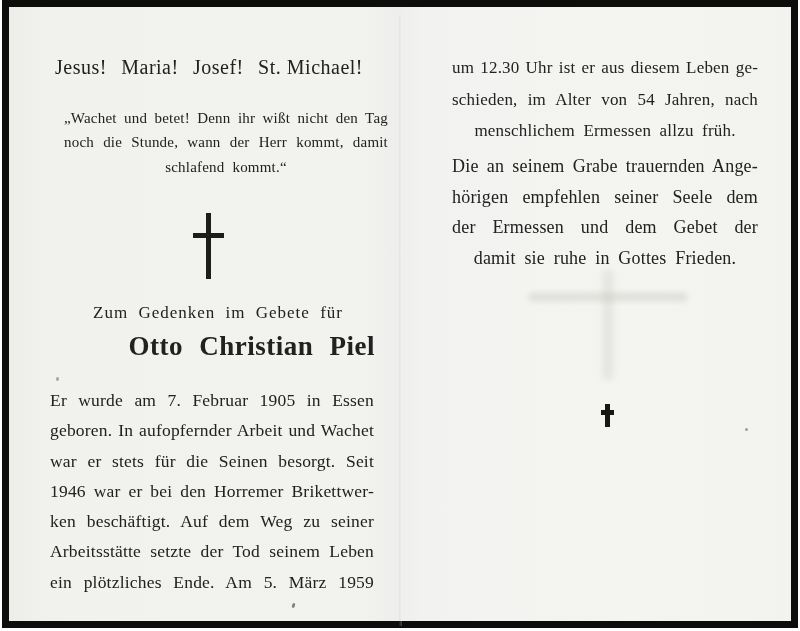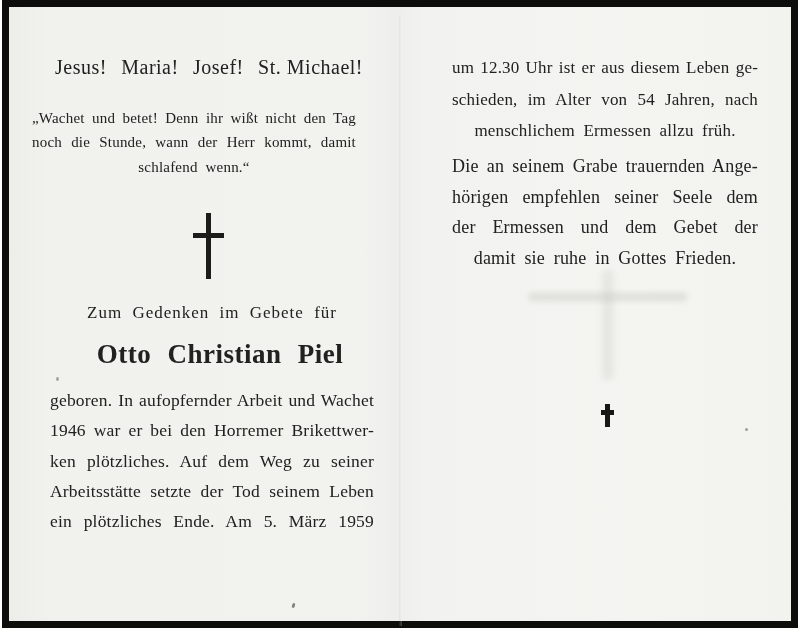--- a/index.html
+++ b/index.html
@@ -31,37 +31,37 @@
   .line { overflow: hidden; }
   .jl { text-align: justify; text-align-last: justify; }
   .ll { text-align: center; word-spacing: 4px; }
 
   .invocation {
     left: 46px; top: 49px; width: 308px;
     display: flex; justify-content: space-between;
     font-size: 20px; letter-spacing: 0.5px;
   }
   .quote {
-    left: 23px; top: 99px; width: 324px;
+    left: 55px; top: 99px; width: 324px;
     font-size: 15px; line-height: 24.3px; letter-spacing: 0.2px;
   }
   .quote .line { height: 24.3px; }
 
   .cross-lg { left: 184px; top: 206px; width: 31px; height: 66px; }
   .cross-lg .stem { position: absolute; left: 13px; top: 0; width: 5px; height: 66px; background: #1c1c1a; }
   .cross-lg .bar  { position: absolute; left: 0; top: 20px; width: 31px; height: 5px; background: #1c1c1a; }
 
   .dedication {
-    left: 40px; top: 296px; width: 326px;
+    left: 46px; top: 296px; width: 326px;
     text-align: center; font-size: 17px;
     letter-spacing: 1px; word-spacing: 5px;
   }
   .name {
-    left: 40px; top: 324px; width: 326px; margin: 8px;
-    text-align: center; font-size: 27px; font-weight: bold;
+    left: 40px; top: 324px; width: 326px; margin: 0;
+    text-align: right; font-size: 27px; font-weight: bold;
     letter-spacing: 0.5px; word-spacing: 9px;
   }
   .bio {
     left: 41px; top: 378px; width: 324px;
     font-size: 17.5px; line-height: 30.3px; letter-spacing: 0.2px;
   }
   .bio .line { height: 30.3px; }
 
   .para1 {
     left: 443px; top: 45px; width: 306px;
@@ -104,35 +104,37 @@
       <div class="abs invocation">
         <span>Jesus!</span>
         <span>Maria!</span>
         <span>Josef!</span>
         <span>St. Michael!</span>
       </div>
 
       <div class="abs quote">
         <div class="line jl">„Wachet und betet! Denn ihr wißt nicht den Tag</div>
         <div class="line jl">noch die Stunde, wann der Herr kommt, damit</div>
-        <div class="line ll">schlafend wenn.“</div>
+        <div class="line ll">schlafend kommt.“</div>
       </div>
 
       <div class="abs cross-lg">
         <div class="stem"></div>
         <div class="bar"></div>
       </div>
 
       <div class="abs dedication">Zum Gedenken im Gebete für</div>
       <h1 class="abs name">Otto Christian Piel</h1>
 
       <div class="abs bio">
+        <div class="line jl">Er wurde am 7. Februar 1905 in Essen</div>
         <div class="line jl">geboren. In aufopfernder Arbeit und Wachet</div>
+        <div class="line jl">war er stets für die Seinen besorgt. Seit</div>
         <div class="line jl">1946 war er bei den Horremer Brikettwer-</div>
-        <div class="line jl">ken plötzliches. Auf dem Weg zu seiner</div>
+        <div class="line jl">ken beschäftigt. Auf dem Weg zu seiner</div>
         <div class="line jl">Arbeitsstätte setzte der Tod seinem Leben</div>
         <div class="line jl">ein plötzliches Ende. Am 5. März 1959</div>
       </div>
 
       <div class="abs speck s3"></div>
       <div class="abs speck s1"></div>
     </section>
 
     <section class="page">
       <div class="abs para1">

